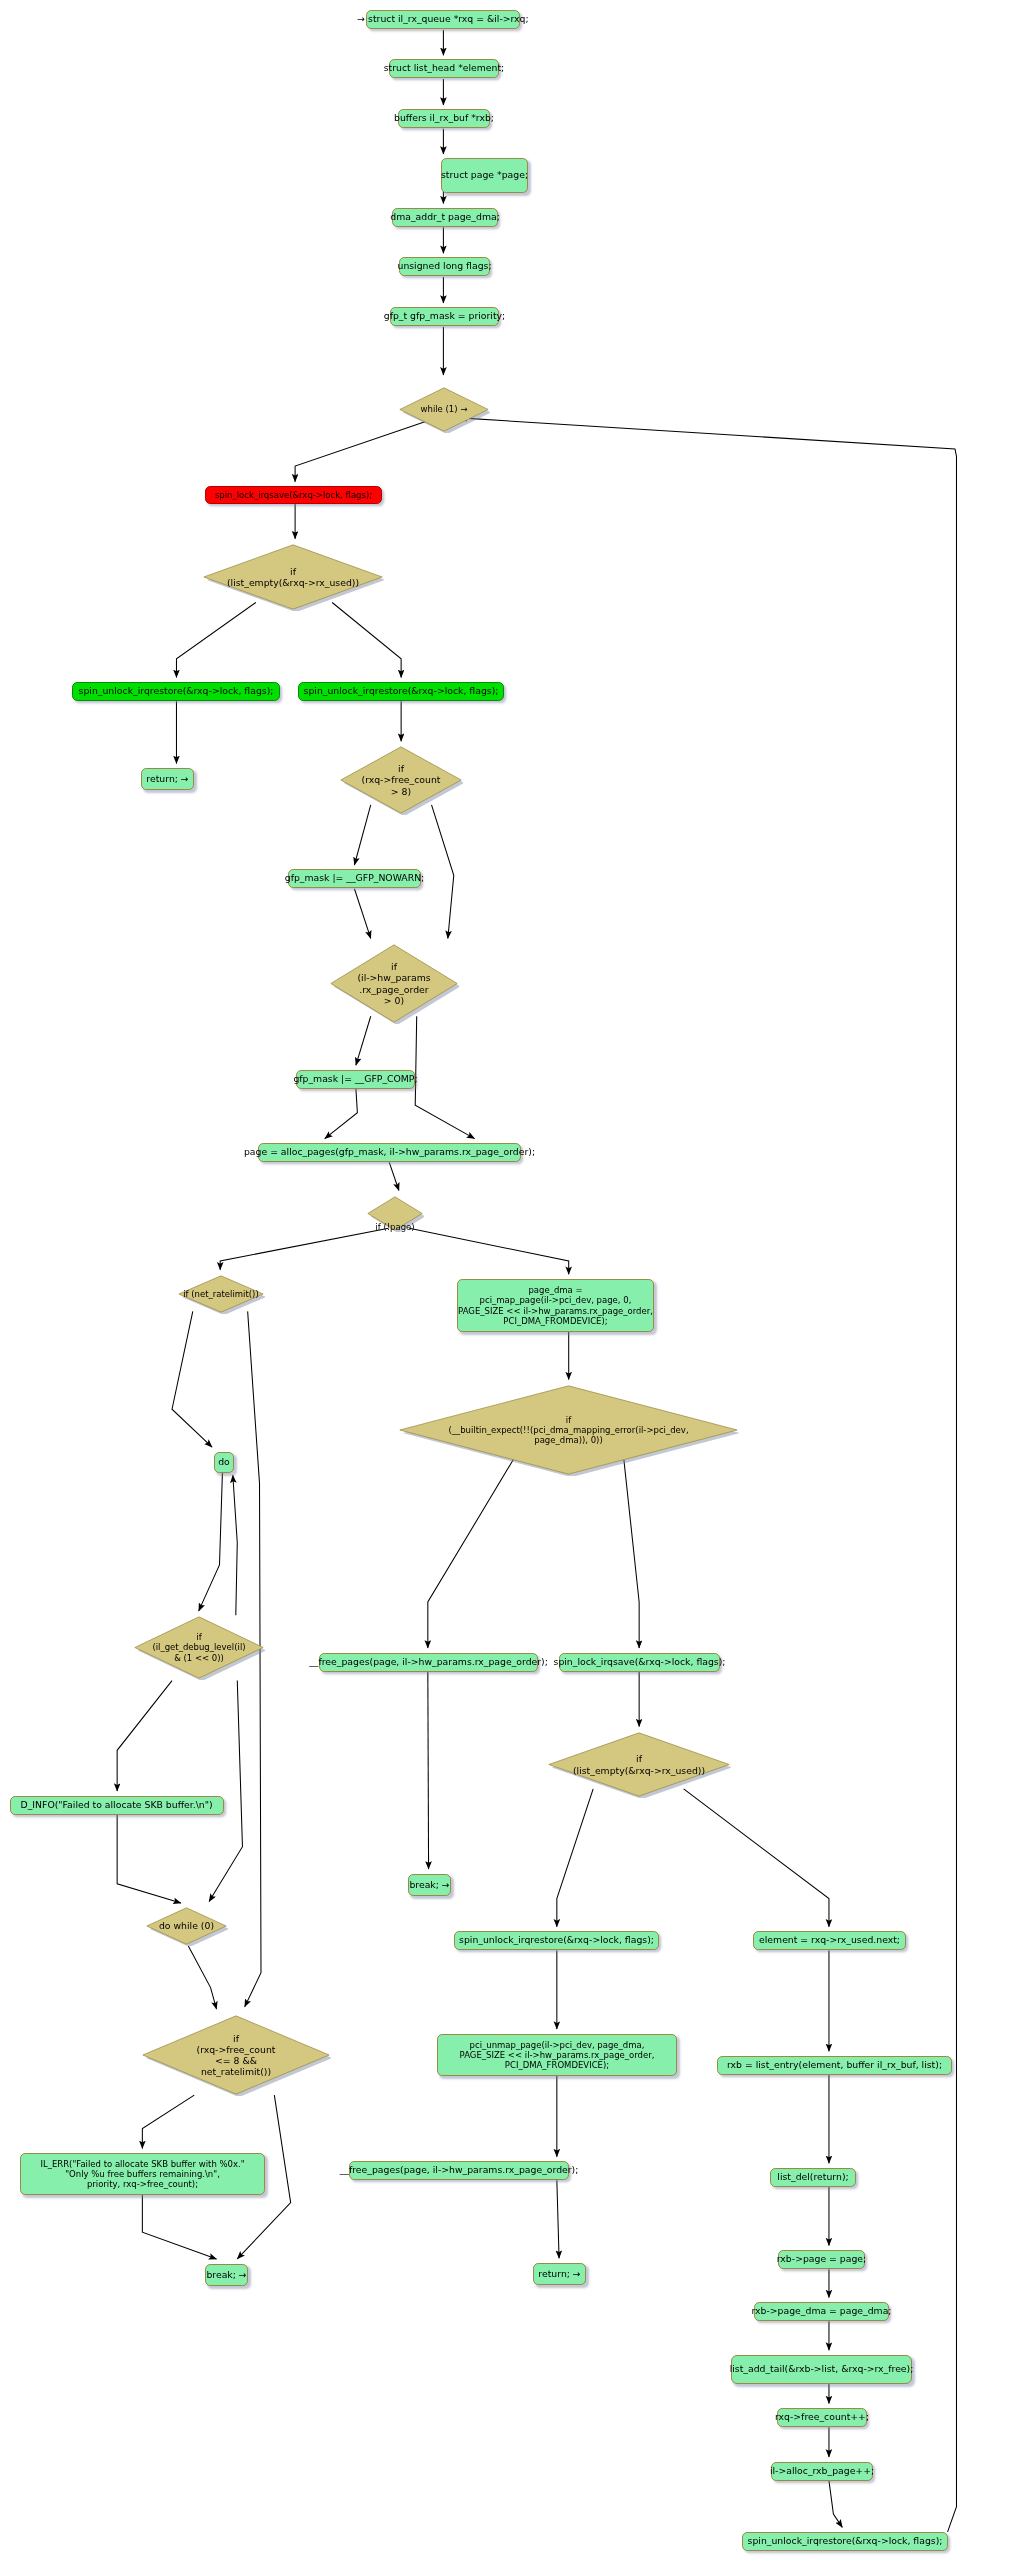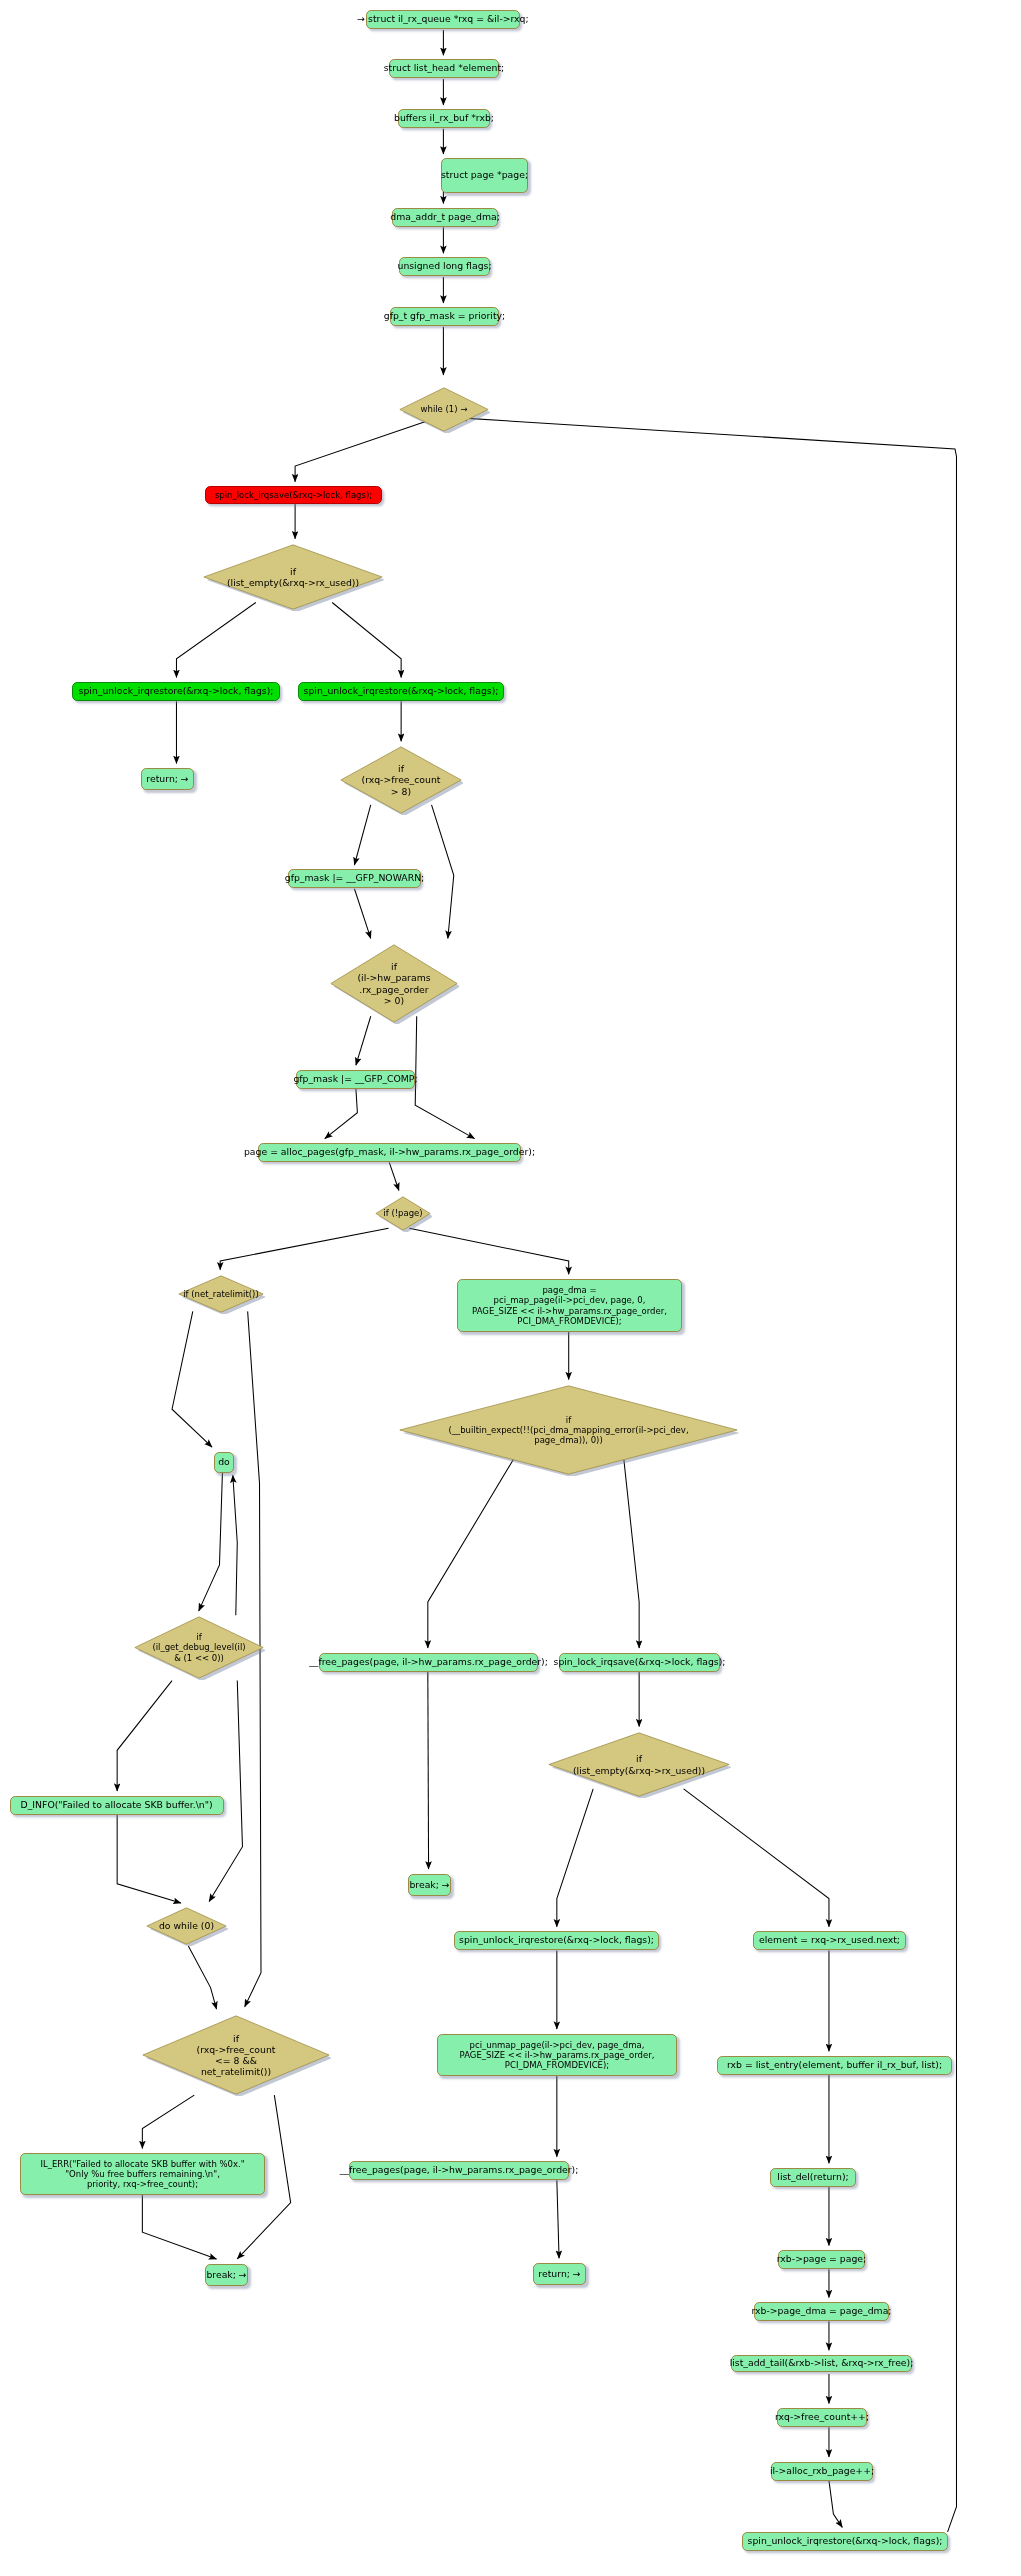--- a/index.html
+++ b/index.html
@@ -127,35 +127,35 @@
           <path d="M91.5,6.5 L176.5,58.5 L91.5,110.5 L6.5,58.5 Z" fill="rgba(120,130,160,.45)"></path>
           <path d="M87.5,2.5 L172.5,54.5 L87.5,106.5 L2.5,54.5 Z" fill="#d4c77f" stroke="#9a8a42" stroke-width="1"></path>
         </svg>
         <span class="dlabel">if
 (il-&gt;hw_params
 .rx_page_order
 &gt; 0)</span>
       </div>
       <div class="node nbox f12" style="left: 296px; top: 1070px; width: 119px; height: 19px;"><span style="white-space: pre;">gfp_mask |= __GFP_COMP;</span></div>
       <div class="node nbox f12" style="left: 258px; top: 1143px; width: 263px; height: 19px;"><span style="white-space: pre;">page = alloc_pages(gfp_mask, il-&gt;hw_params.rx_page_order);</span></div>
-      <div class="node diamond f11" style="left: 374px; top: 1195px; width: 58px; height: 37px;">
+      <div class="node diamond f11" style="left: 366px; top: 1195px; width: 58px; height: 37px; align-items: flex-end;">
         <svg class="dshape" viewBox="0 0 78 50" preserveAspectRatio="none">
           <path d="M43,6.5 L79.5,29 L43,51.5 L6.5,29 Z" fill="rgba(120,130,160,.45)"></path>
           <path d="M39,2.5 L75.5,25 L39,47.5 L2.5,25 Z" fill="#d4c77f" stroke="#9a8a42" stroke-width="1"></path>
         </svg>
         <span class="dlabel">if (!page)</span>
       </div>
       <div class="node diamond f11" style="left: 177px; top: 1274px; width: 88px; height: 40px;">
         <svg class="dshape" viewBox="0 0 118 54" preserveAspectRatio="none">
           <path d="M63,6.5 L119.5,31 L63,55.5 L6.5,31 Z" fill="rgba(120,130,160,.45)"></path>
           <path d="M59,2.5 L115.5,27 L59,51.5 L2.5,27 Z" fill="#d4c77f" stroke="#9a8a42" stroke-width="1"></path>
         </svg>
         <span class="dlabel">if (net_ratelimit())</span>
       </div>
-      <div class="node nbox f11" style="left: 457px; top: 1279px; width: 225px; height: 53px;"><span style="white-space: pre;">page_dma =
+      <div class="node nbox f11" style="left: 457px; top: 1279px; width: 197px; height: 53px;"><span style="white-space: pre;">page_dma =
 pci_map_page(il-&gt;pci_dev, page, 0,
 PAGE_SIZE &lt;&lt; il-&gt;hw_params.rx_page_order,
 PCI_DMA_FROMDEVICE);</span></div>
       <div class="node nbox f12" style="left: 214px; top: 1452px; width: 20px; height: 21px;"><span style="white-space: pre;">do</span></div>
       <div class="node diamond f11" style="left: 398px; top: 1384px; width: 341px; height: 92px;">
         <svg class="dshape" viewBox="0 0 460 124" preserveAspectRatio="none">
           <path d="M234,6.5 L461.5,66 L234,125.5 L6.5,66 Z" fill="rgba(120,130,160,.45)"></path>
           <path d="M230,2.5 L457.5,62 L230,121.5 L2.5,62 Z" fill="#d4c77f" stroke="#9a8a42" stroke-width="1"></path>
         </svg>
         <span class="dlabel">if
@@ -208,19 +208,19 @@
       <div class="node nbox f12" style="left: 717px; top: 2056px; width: 235px; height: 19px;"><span style="white-space: pre;">rxb = list_entry(element, buffer il_rx_buf, list);</span></div>
       <div class="node nbox f11" style="left: 20px; top: 2153px; width: 245px; height: 42px;"><span style="white-space: pre;">IL_ERR("Failed to allocate SKB buffer with %0x."
 "Only %u free buffers remaining.\n",
 priority, rxq-&gt;free_count);</span></div>
       <div class="node nbox f12" style="left: 349px; top: 2161px; width: 220px; height: 19px;"><span style="white-space: pre;">__free_pages(page, il-&gt;hw_params.rx_page_order);</span></div>
       <div class="node nbox f12" style="left: 770px; top: 2168px; width: 86px; height: 19px;"><span style="white-space: pre;">list_del(return);</span></div>
       <div class="node nbox f12" style="left: 205px; top: 2264px; width: 43px; height: 22px;"><span style="white-space: pre;">break; →</span></div>
       <div class="node nbox f12" style="left: 533px; top: 2263px; width: 53px; height: 22px;"><span style="white-space: pre;">return; →</span></div>
       <div class="node nbox f12" style="left: 778px; top: 2250px; width: 87px; height: 19px;"><span style="white-space: pre;">rxb-&gt;page = page;</span></div>
       <div class="node nbox f12" style="left: 754px; top: 2302px; width: 135px; height: 19px;"><span style="white-space: pre;">rxb-&gt;page_dma = page_dma;</span></div>
-      <div class="node nbox f12" style="left: 731px; top: 2355px; width: 181px; height: 17px;"><span style="white-space: pre;">list_add_tail(&amp;rxb-&gt;list, &amp;rxq-&gt;rx_free);</span></div>
+      <div class="node nbox f12" style="left: 731px; top: 2355px; width: 181px; height: 29px; border-radius: 6px;"><span style="white-space: pre;">list_add_tail(&amp;rxb-&gt;list, &amp;rxq-&gt;rx_free);</span></div>
       <div class="node nbox f12" style="left: 777px; top: 2408px; width: 90px; height: 19px;"><span style="white-space: pre;">rxq-&gt;free_count++;</span></div>
       <div class="node nbox f12" style="left: 771px; top: 2462px; width: 102px; height: 19px;"><span style="white-space: pre;">il-&gt;alloc_rxb_page++;</span></div>
       <div class="node nbox f12" style="left: 742px; top: 2532px; width: 206px; height: 19px;"><span style="white-space: pre;">spin_unlock_irqrestore(&amp;rxq-&gt;lock, flags);</span></div>
     </div>
 </div>
 
 
 </body></html>

